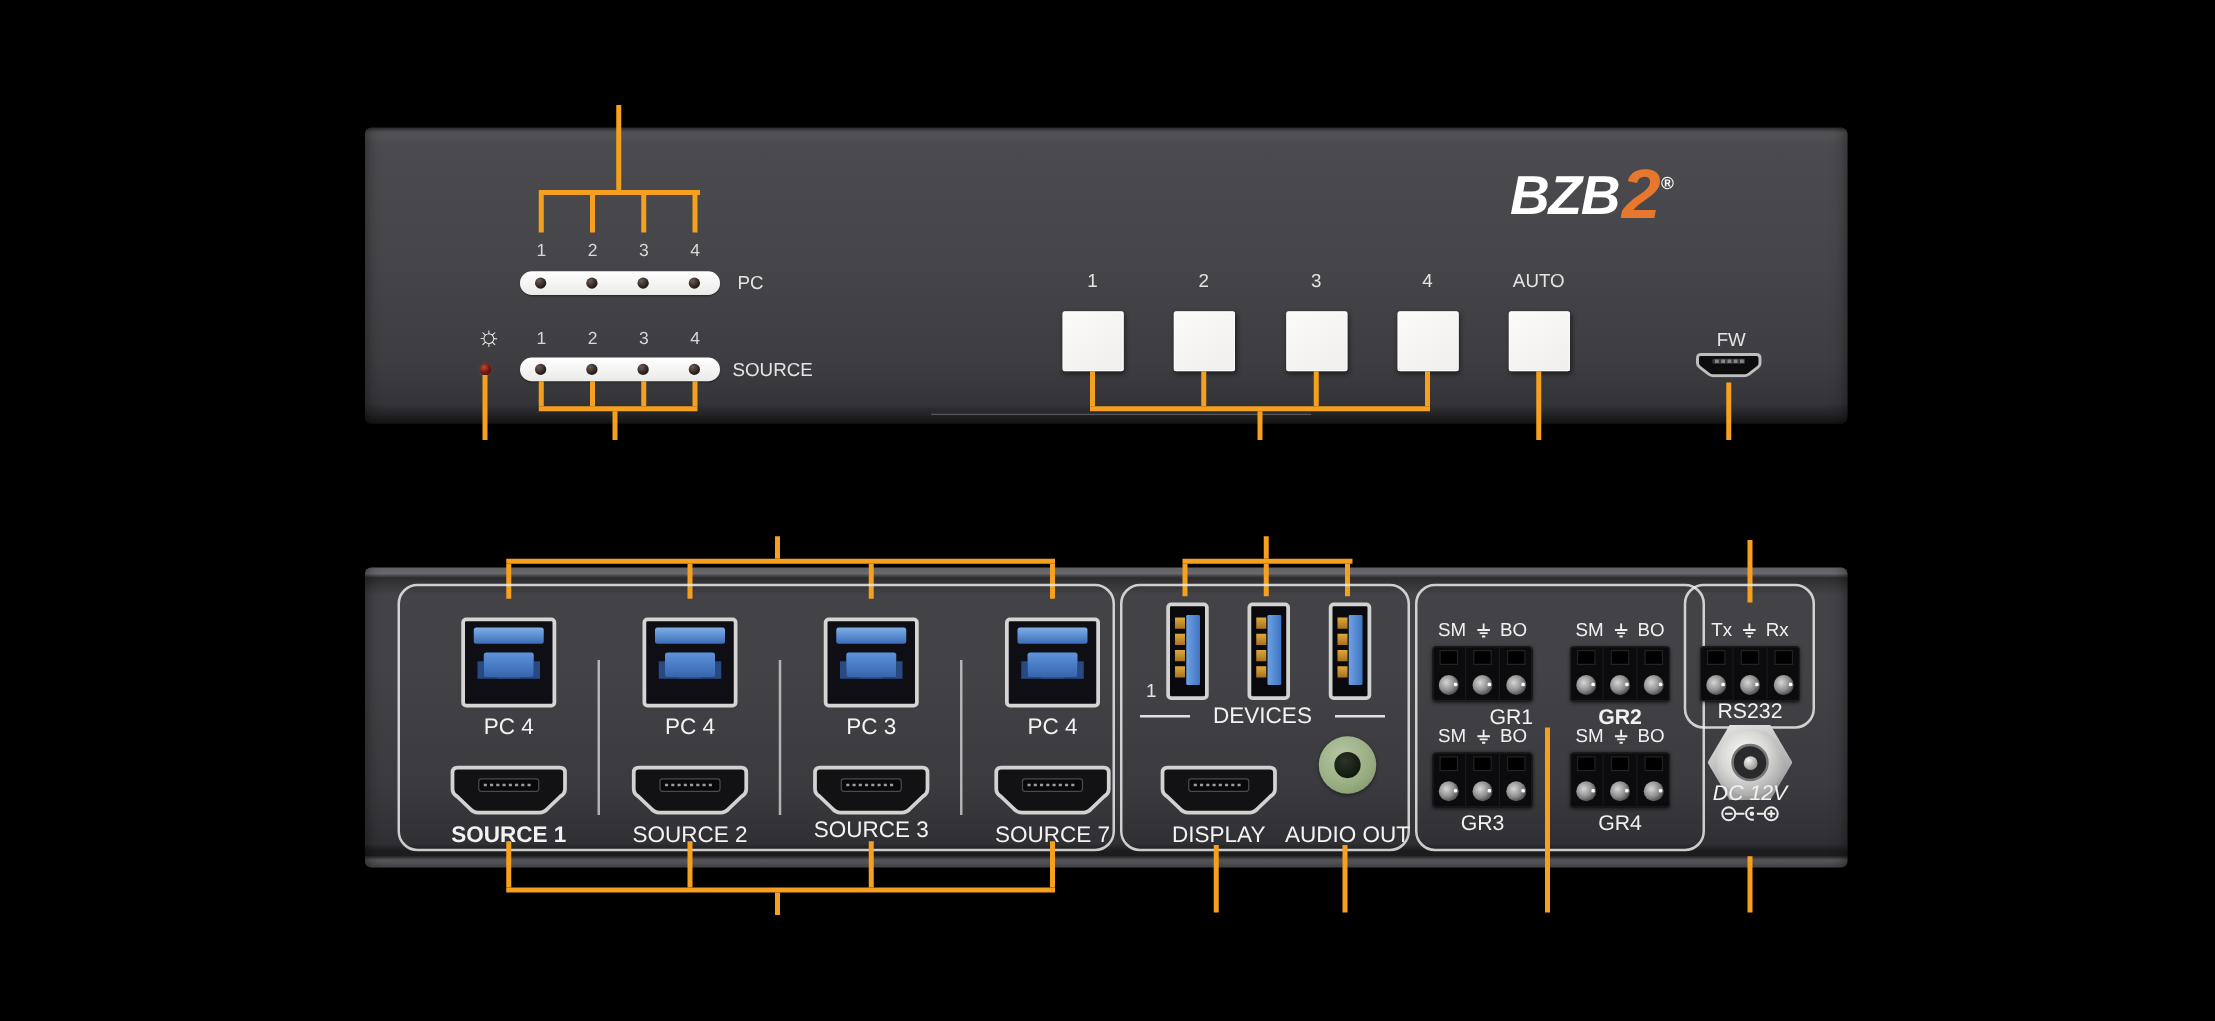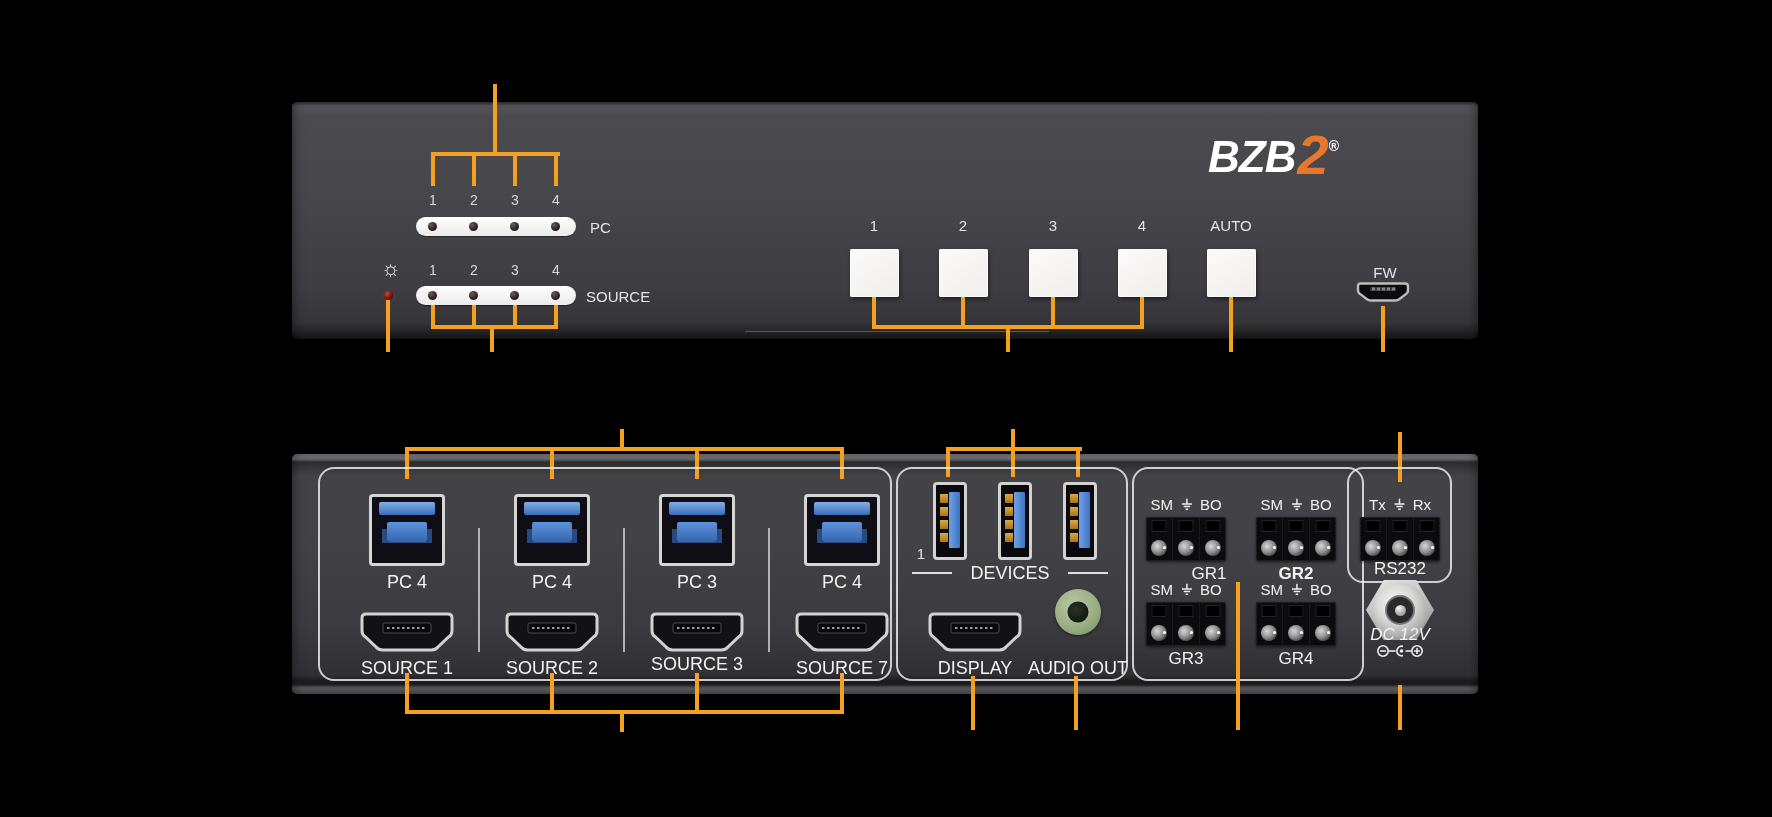--- a/index.html
+++ b/index.html
@@ -234,21 +234,21 @@
       <path d="M7 3 h82 q4 0 4 4 v13 q0 4 -3.5 6 l-10.5 10 q-2.5 3 -6.5 3 h-49 q-4 0 -6.5 -3 L6.5 26 Q3 24 3 20 V7 q0 -4 4 -4 z" fill="#121214" stroke="#d2d2d0" stroke-width="3"></path>
       <rect x="24" y="12" width="48" height="10" rx="2" fill="#08080a" stroke="#4a4a4e"></rect>
       <path d="M28 17 h40" stroke="#9a9a98" stroke-width="2" stroke-dasharray="2.5 2.5"></path>
     </svg>
   <svg class="abs" style="left:794px;top:611px;" width="96" height="42" viewBox="0 0 96 42">
       <path d="M7 3 h82 q4 0 4 4 v13 q0 4 -3.5 6 l-10.5 10 q-2.5 3 -6.5 3 h-49 q-4 0 -6.5 -3 L6.5 26 Q3 24 3 20 V7 q0 -4 4 -4 z" fill="#121214" stroke="#d2d2d0" stroke-width="3"></path>
       <rect x="24" y="12" width="48" height="10" rx="2" fill="#08080a" stroke="#4a4a4e"></rect>
       <path d="M28 17 h40" stroke="#9a9a98" stroke-width="2" stroke-dasharray="2.5 2.5"></path>
     </svg>
 
-  <div class="ctr t18" style="left:407px;top:668px;">SOURCE 1</div>
+  <div class="ctr t18" style="left:407px;top:668px;font-weight:bold;">SOURCE 1</div>
   <div class="ctr t18" style="left:552px;top:668px;">SOURCE 2</div>
   <div class="ctr t18" style="left:697px;top:664px;text-align:right;">SOURCE 3</div>
   <div class="ctr t18" style="left:842px;top:668px;">SOURCE 7</div>
 
   <div class="usba" style="left:933px;top:482px;">
       <i class="tongue"></i>
       <span class="pads">
         <i></i>
         <i></i>
         <i></i>

